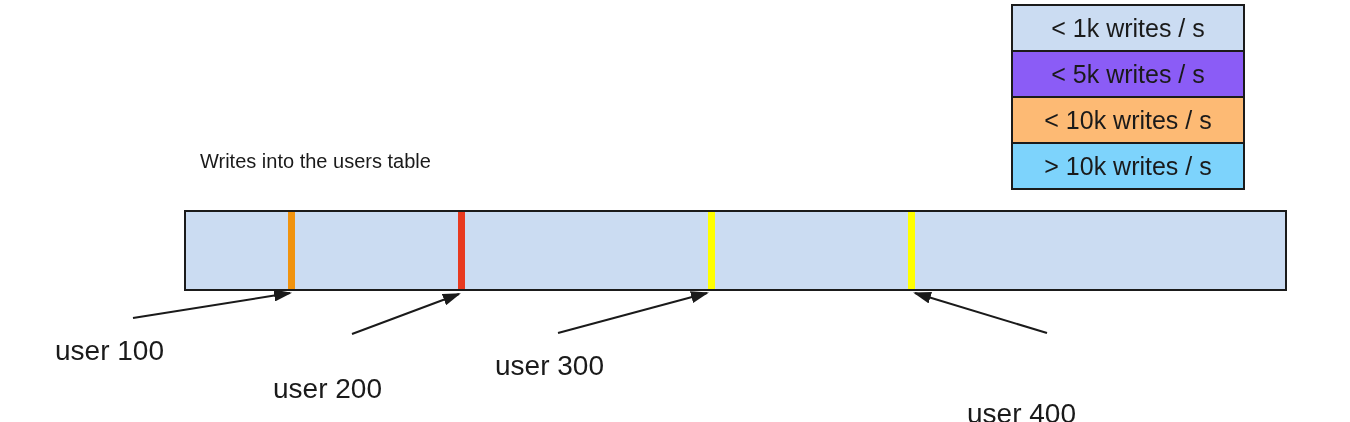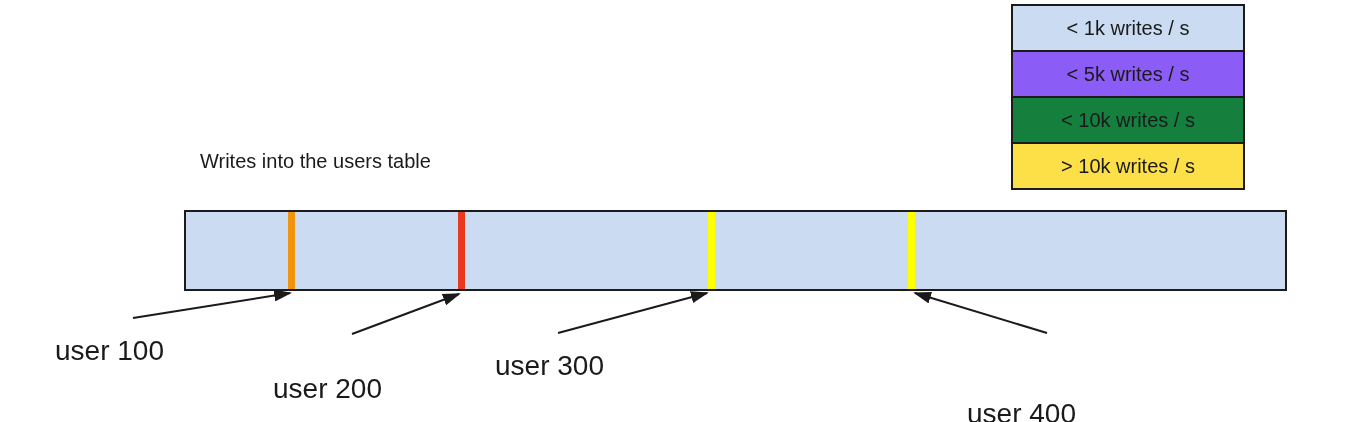--- a/index.html
+++ b/index.html
@@ -25,21 +25,21 @@
     left: 1011px;
     top: 4px;
     width: 234px;
     border: 2px solid #1b1b1b;
     box-sizing: border-box;
   }
   .legend-row {
     height: 44px;
     line-height: 44px;
     text-align: center;
-    font-size: 20px;
+    font-size: 25px;
     white-space: nowrap;
   }
   .legend-row + .legend-row { border-top: 2px solid #1b1b1b; }
   .users-bar {
     position: absolute;
     box-sizing: border-box;
     border: 2.5px solid #1b1b1b;
   }
   .stripe {
     position: absolute;
@@ -64,22 +64,22 @@
 </head>
 <body>
 
 <div id="canvas">
 
   <div class="title">Writes into the users table</div>
 
   <div class="legend">
       <div class="legend-row" style="background: rgb(203, 220, 242);"><span>&lt; 1k writes / s</span></div>
       <div class="legend-row" style="background: #8b5cf6;"><span>&lt; 5k writes / s</span></div>
-      <div class="legend-row" style="background: #15803d;"><span>&lt; 10k writes / s</span></div>
-      <div class="legend-row" style="background: #fde047;"><span>&gt; 10k writes / s</span></div>
+      <div class="legend-row" style="background: #fdba74;"><span>&lt; 10k writes / s</span></div>
+      <div class="legend-row" style="background: #7dd3fc;"><span>&gt; 10k writes / s</span></div>
     </div>
 
   <div class="users-bar" style="left: 184px; top: 210px; width: 1103px; height: 81px; background: rgb(203, 220, 242);">
       <div class="stripe" style="left: 102px; background: rgb(240, 147, 15);"></div>
       <div class="stripe" style="left: 272px; background: rgb(232, 57, 31);"></div>
       <div class="stripe" style="left: 522px; background: rgb(255, 255, 0);"></div>
       <div class="stripe" style="left: 722px; background: rgb(255, 255, 0);"></div>
     </div>
 
   <svg id="arrow-layer" viewBox="0 0 1350 422" xmlns="http://www.w3.org/2000/svg">

